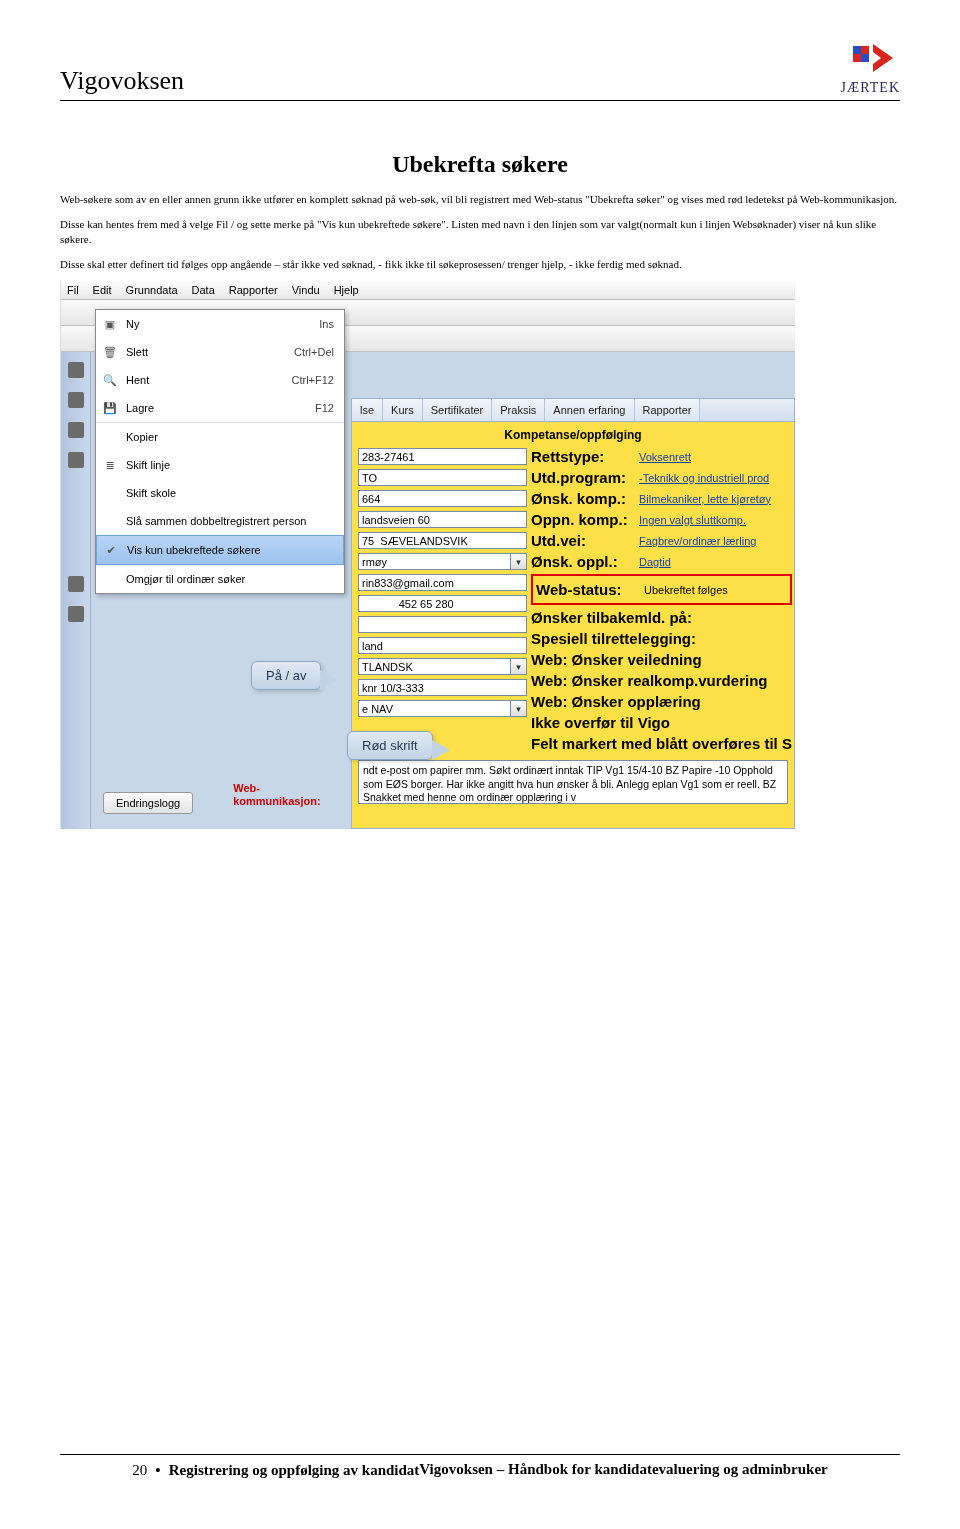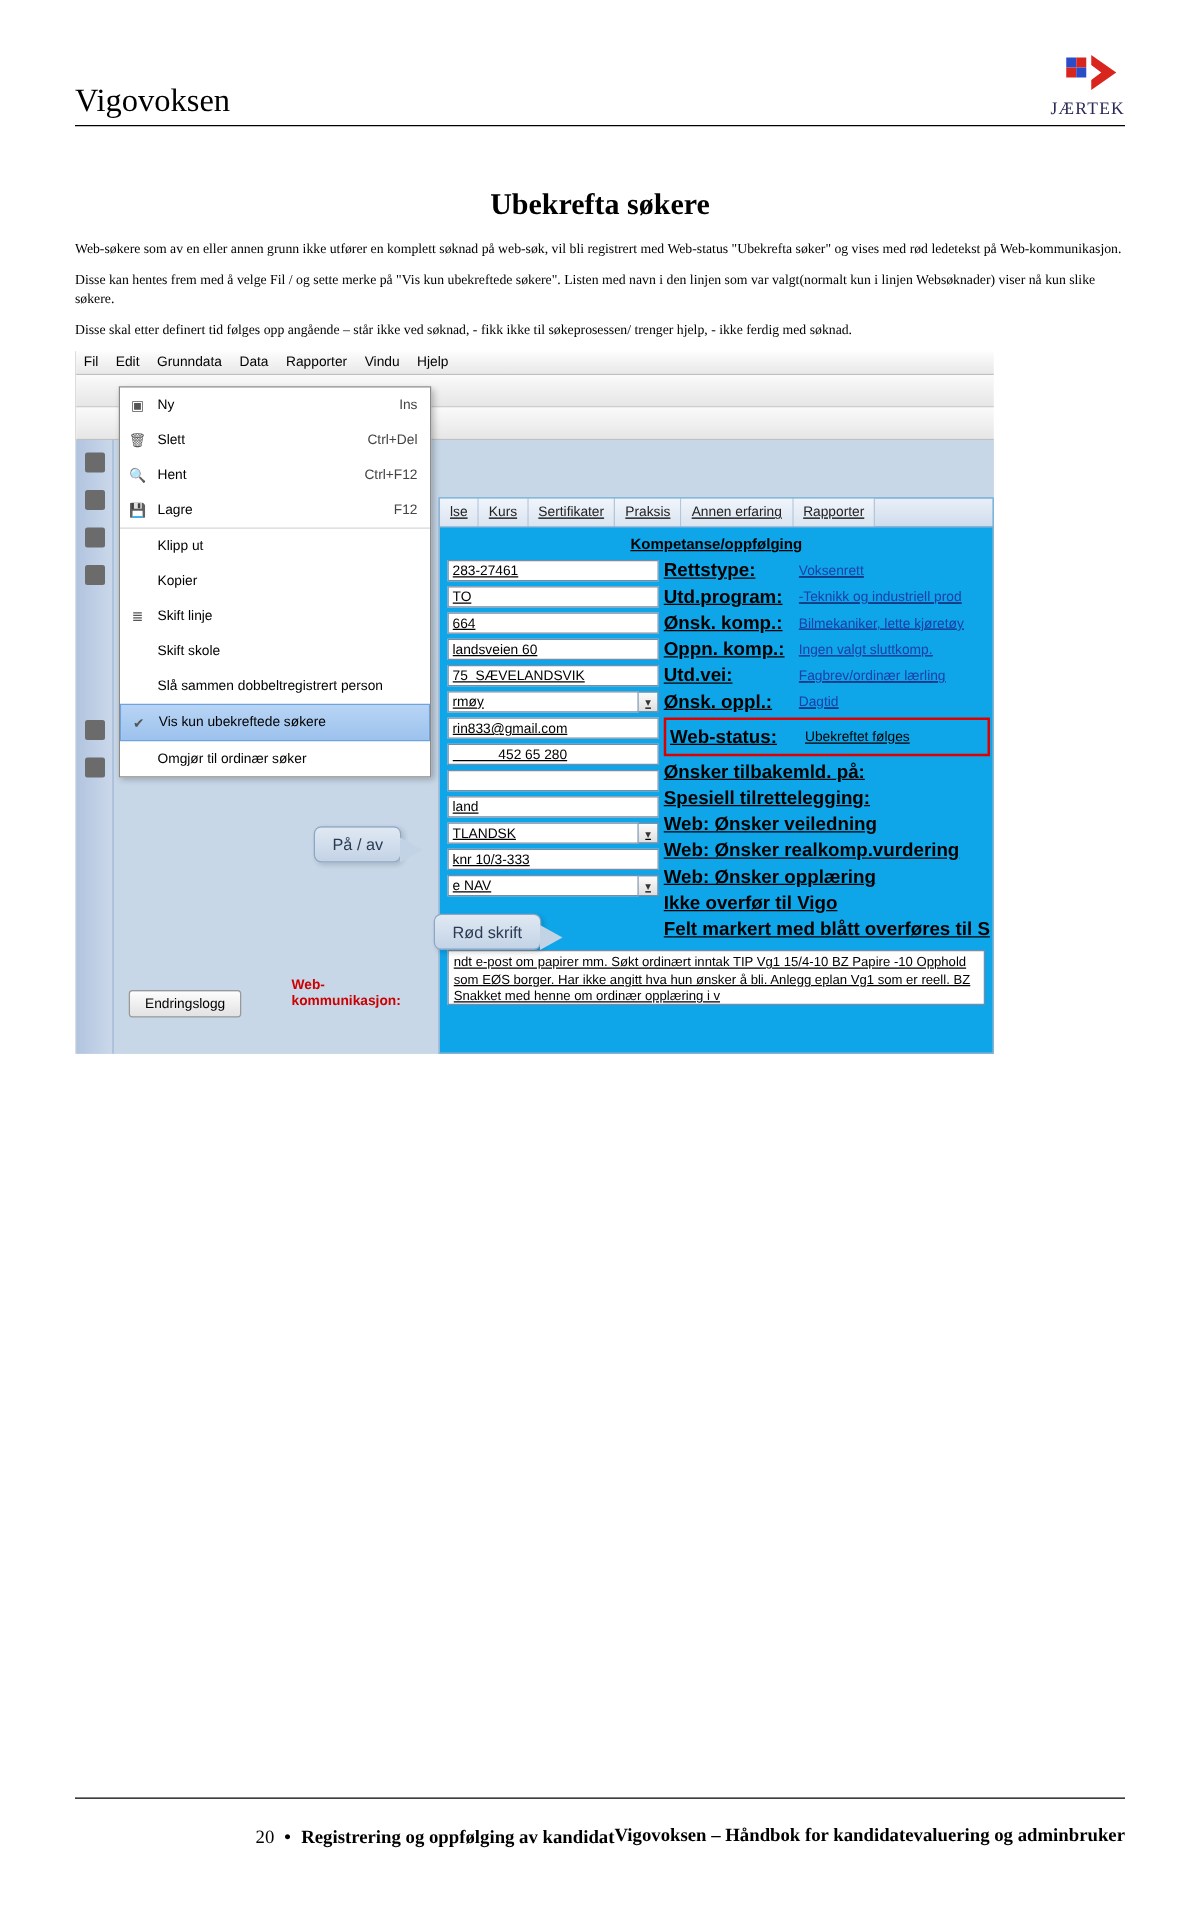--- a/index.html
+++ b/index.html
@@ -127,25 +127,24 @@
   }
   .content-area {
     flex: 1;
     background: #c7d7e7;
     padding-top: 0;
     position: relative;
   }
   .inner-card {
     margin-left: 260px;
     margin-top: 46px;
-    background: #0ea5e9;
+    background: #fde047;
     border: 1px solid #9db4d0;
-    padding-bottom: 24px;
+    padding-bottom: 10px;
     min-height: 420px;
-    text-decoration: underline;
   }
   .tabstrip {
     display: flex;
     background: linear-gradient(#e9eff7,#d0dced);
     border-bottom: 1px solid #9db4d0;
   }
   .tabstrip .tab {
     padding: 5px 8px;
     border-right: 1px solid #b5c6db;
     font-size: 11px;
@@ -261,23 +260,23 @@
   .balloon2 .tail {
     border-left: 18px solid #c3d3e6;
     left:100%; top: 8px;
   }
   .footer {
     position: absolute;
     left: 60px;
     right: 60px;
     bottom: 50px;
     border-top: 1px solid #000;
-    padding-top: 22px;
-    display: flex;
-    justify-content: flex-end;
+    padding-top: 6px;
+    display: flex;
+    justify-content: center;
     font-size: 15px;
   }
   .footer .bullet { font-family: Arial; }
 </style>
 </head>
 <body>
 
 <div class="page">
 
   <div class="header">
@@ -471,24 +470,20 @@
         <span>Hent</span>
         <span class="dd-shortcut">Ctrl+F12</span>
       </div>
       <div class="dd-row sep">
         <span class="dd-icon">💾</span>
         <span>Lagre</span>
         <span class="dd-shortcut">F12</span>
       </div>
       <div class="dd-row">
         <span class="dd-icon"></span>
-        <span>Klipp ut</span>
-      </div>
-      <div class="dd-row">
-        <span class="dd-icon"></span>
         <span>Kopier</span>
       </div>
       <div class="dd-row">
         <span class="dd-icon">≣</span>
         <span>Skift linje</span>
       </div>
       <div class="dd-row">
         <span class="dd-icon"></span>
         <span>Skift skole</span>
       </div>

